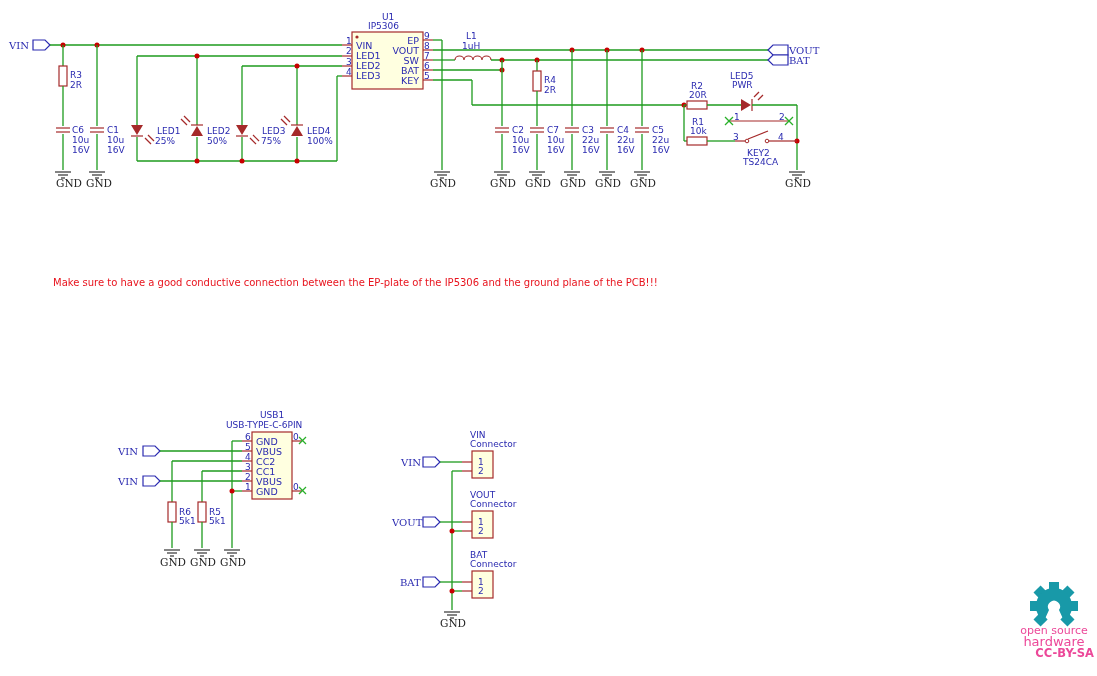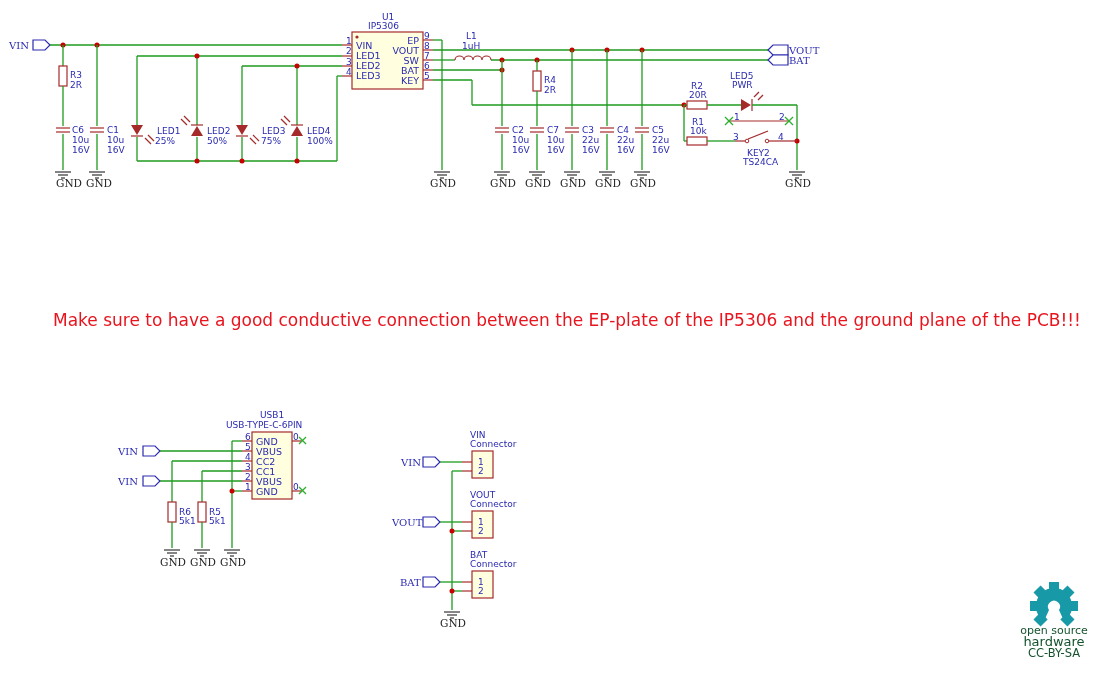--- a/index.html
+++ b/index.html
@@ -11,25 +11,25 @@
   .pin { stroke: #a52a2a; stroke-width: 1.2; }
   .gnd { stroke: #333; stroke-width: 1.2; fill: none; }
   .junction { fill: #c80000; }
   .lbl { fill: #2a2ab0; font-family: "DejaVu Sans", sans-serif; font-size: 9px; }
   .pinname { fill: #2a2ab0; font-family: "DejaVu Sans", sans-serif; font-size: 9.5px; }
   .pinnum { fill: #2a2ab0; font-family: "DejaVu Sans", sans-serif; font-size: 9px; }
   .net { fill: #2a2ab0; font-family: "DejaVu Serif", serif; font-size: 10px; }
   .gndtxt { fill: #222; font-family: "DejaVu Serif", serif; font-size: 10.5px; }
   .hlabel { stroke: #2a2ab0; stroke-width: 1.2; fill: #fff; }
   .nc { stroke: #2ab02a; stroke-width: 1.2; }
-  .note { position: absolute; left: 53px; top: 310px; color: #e8141e; font-family: "DejaVu Sans", sans-serif; font-size: 17px; white-space: nowrap; }
-  .oshw { position: absolute; left: 1014px; top: 580px; width: 80px; text-align: center; color: #14532d; font-family: "DejaVu Sans", sans-serif; }
+  .note { position: absolute; left: 53px; top: 277px; color: #e8141e; font-family: "DejaVu Sans", sans-serif; font-size: 10px; white-space: nowrap; }
+  .oshw { position: absolute; left: 1014px; top: 580px; width: 80px; text-align: center; color: #ec4899; font-family: "DejaVu Sans", sans-serif; }
   .oshw .l1 { font-size: 11px; line-height: 10px; display:block; margin-top: 46px; }
   .oshw .l2 { font-size: 13px; line-height: 11px; display:block; }
-  .oshw .l3 { font-size: 11.5px; font-weight: normal; line-height: 13px; display:block; }
+  .oshw .l3 { font-size: 11.5px; font-weight: bold; line-height: 13px; display:block;text-align:right; }
   .oshw svg { position: absolute; left: 14px; top: 0; }
 </style>
 </head>
 <body>
 
 <svg width="1097" height="676" viewBox="0 0 1097 676">
   <defs>
     <g id="gndsym">
       <line x1="-8" y1="0" x2="8" y2="0" class="gnd"></line>
       <line x1="-5" y1="3" x2="5" y2="3" class="gnd"></line>

